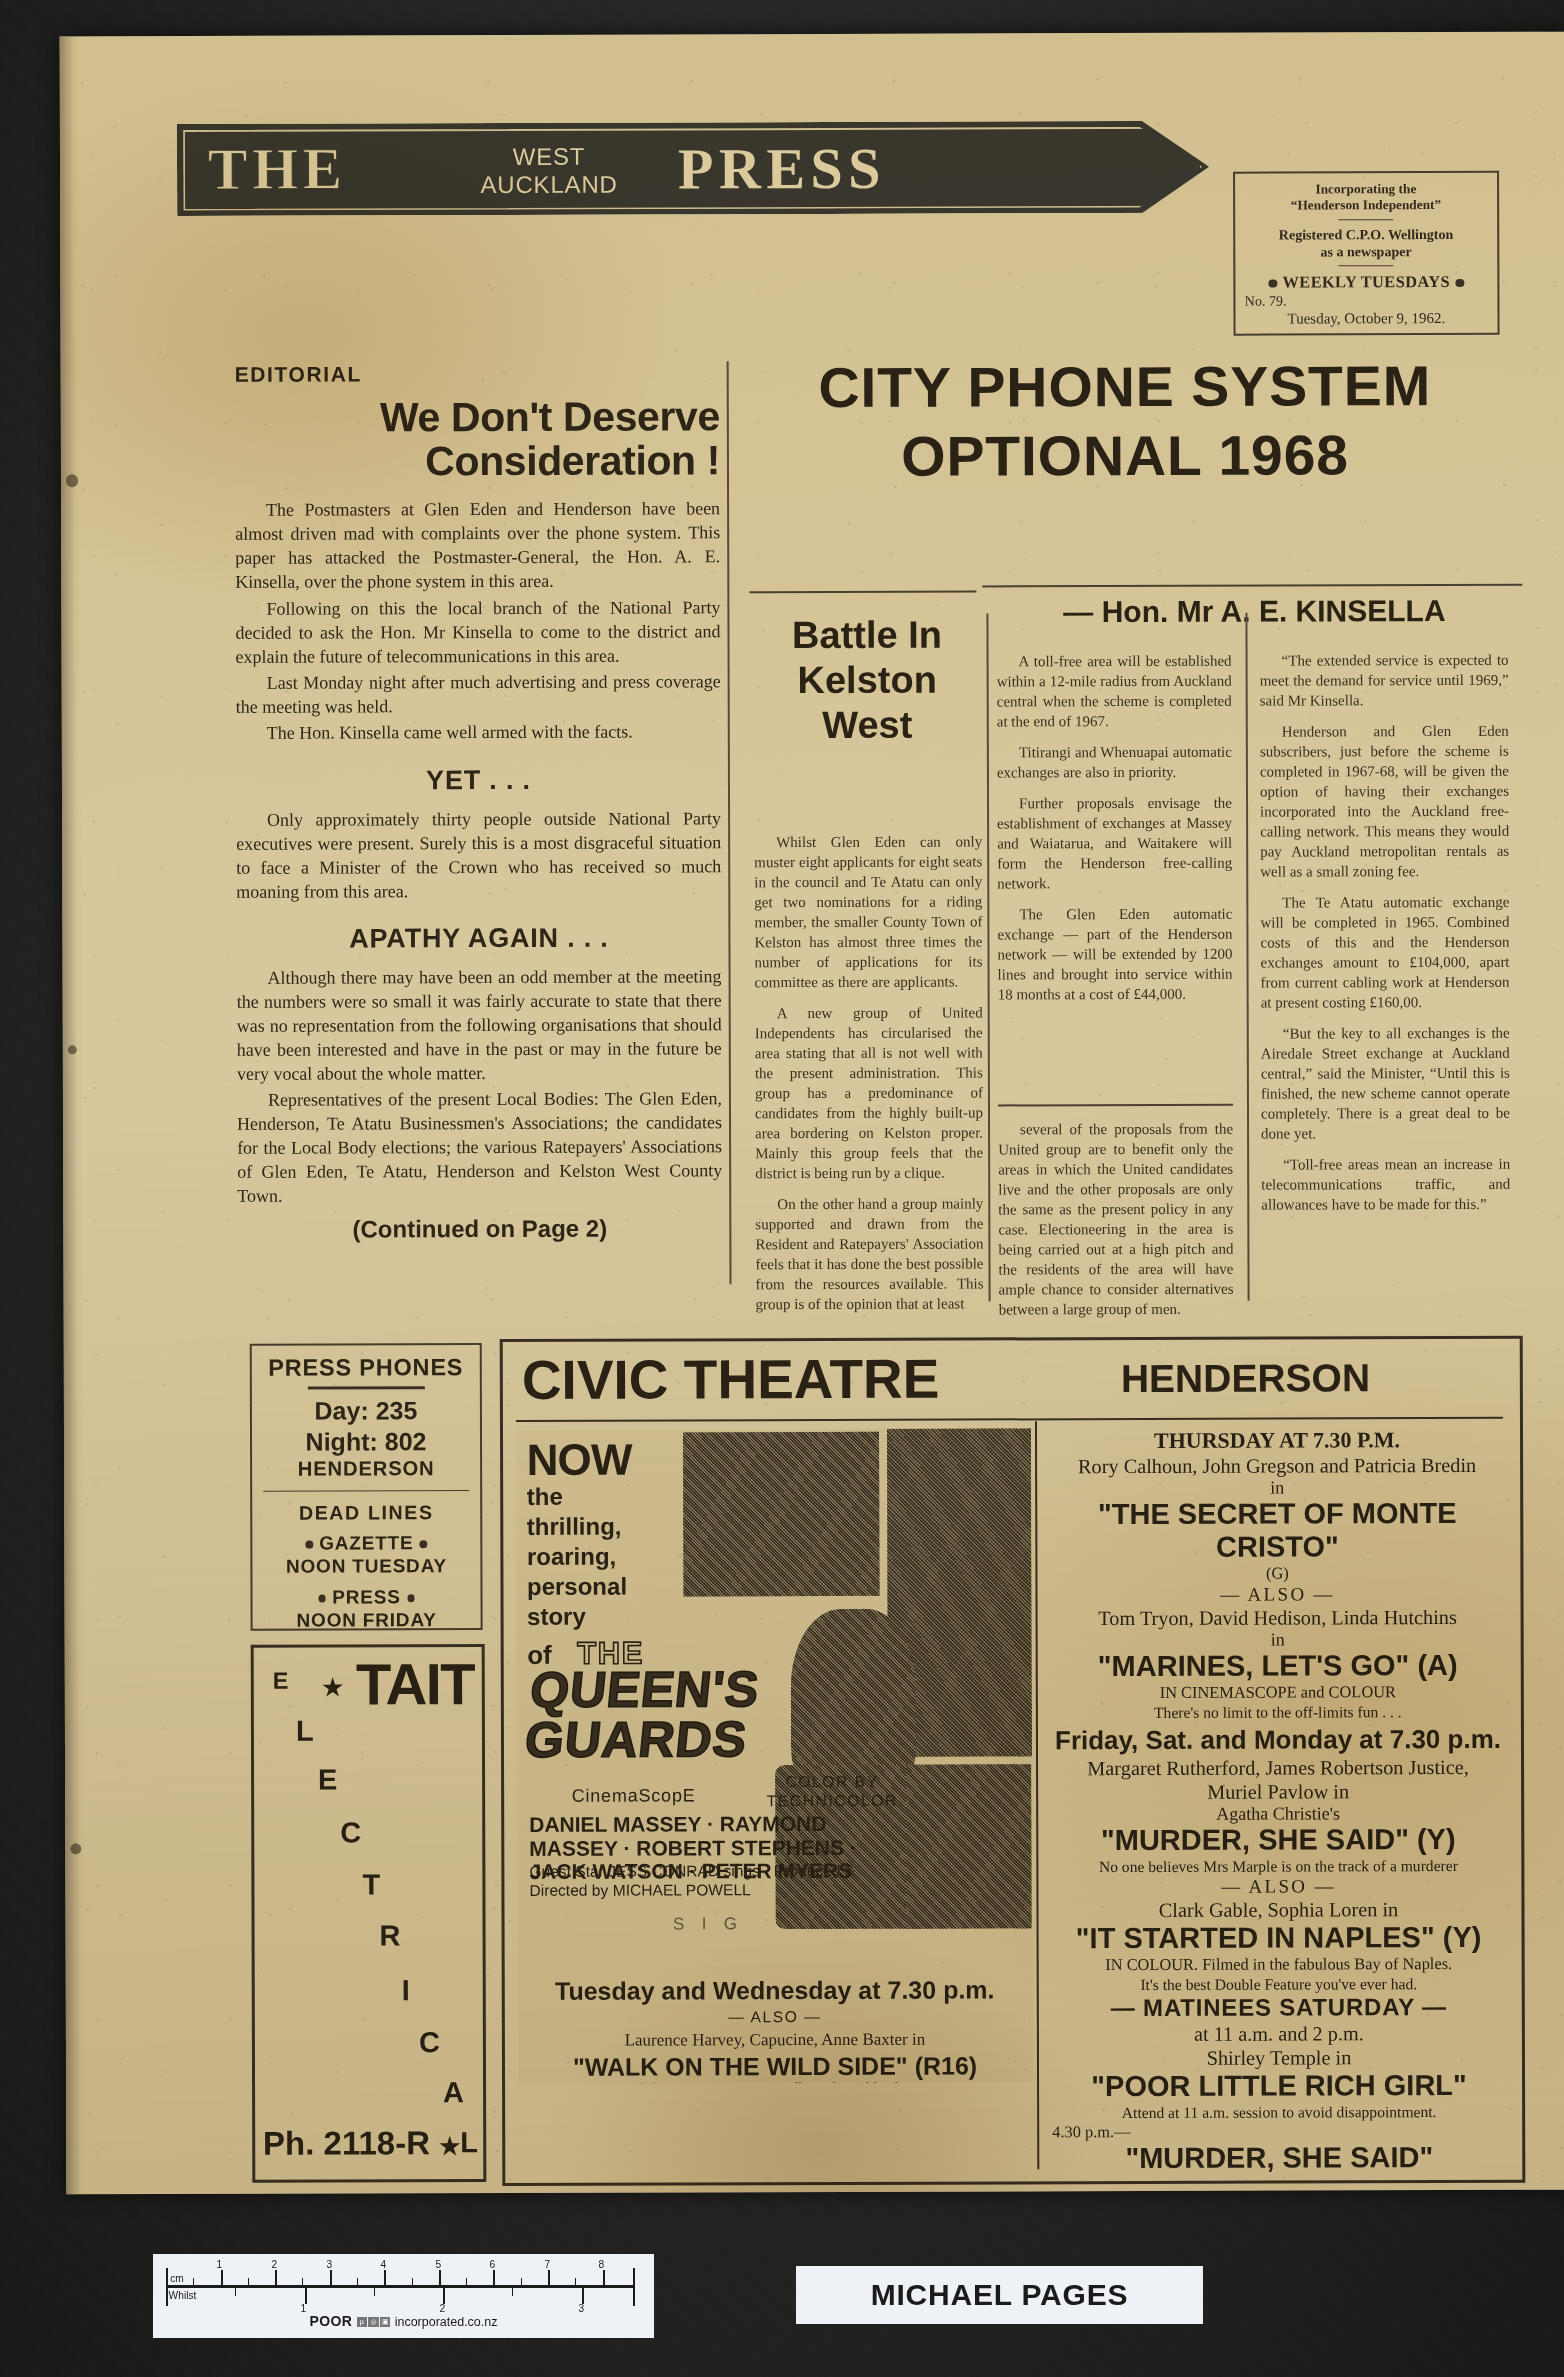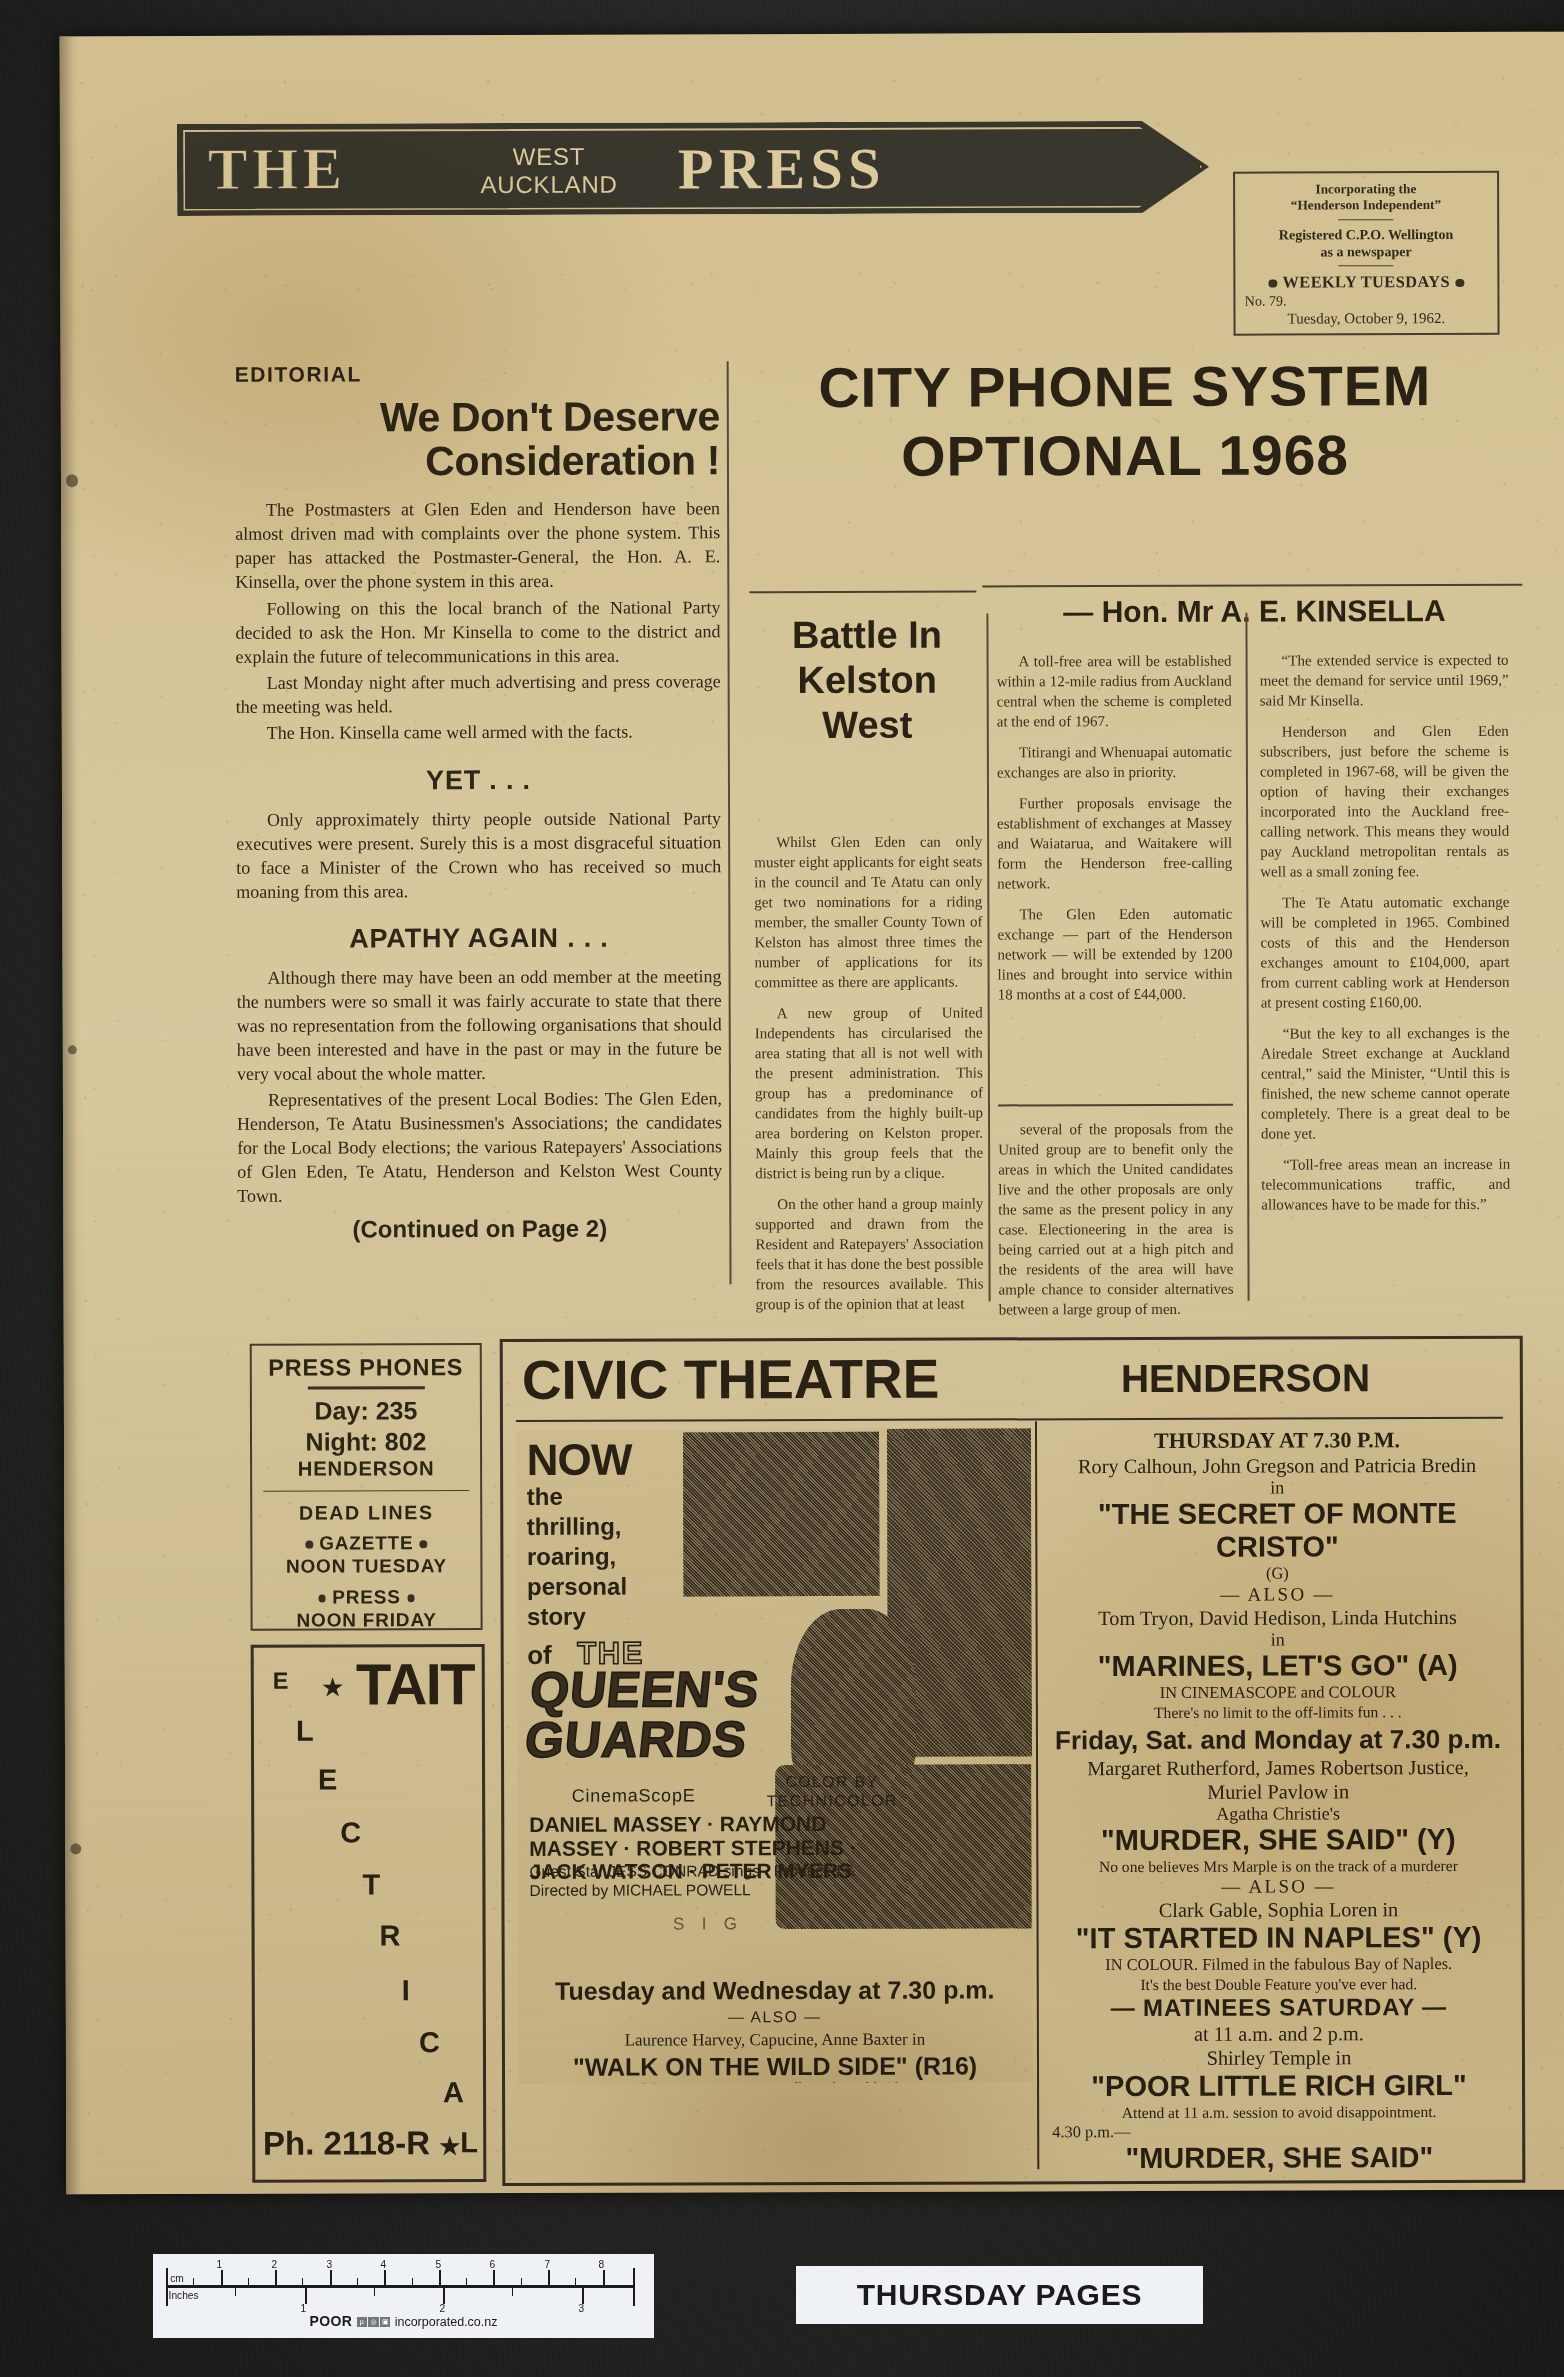--- a/index.html
+++ b/index.html
@@ -447,21 +447,21 @@
     </div>
 
   </div>
 </div>
 
 <div id="scale">
   <div class="ruler">
     <div class="line" style="left:0;top:3.1px;width:2.3px;height:38px"></div>
     <div class="line" style="left:0;top:20.3px;width:469px;height:2.3px"></div>
     <div class="lbl" style="left:4.7px;top:7.8px">cm</div>
-    <div class="lbl" style="left:3.1px;top:25px">Inches</div>
+    <div class="lbl" style="left:3.1px;top:25px">Whilst</div>
   <div class="line" style="left: 55px; top: 4.7px; width: 2.3px; height: 17px;"></div>
       <div class="line" style="left: 27px; top: 12.5px; width: 1.6px; height: 9.4px;"></div>
       <div class="lbl" style="left: 51px; top: -6.3px;">1</div>
       <div class="line" style="left: 109px; top: 4.7px; width: 2.3px; height: 17px;"></div>
       <div class="line" style="left: 82px; top: 12.5px; width: 1.6px; height: 9.4px;"></div>
       <div class="lbl" style="left: 106px; top: -6.3px;">2</div>
       <div class="line" style="left: 164px; top: 4.7px; width: 2.3px; height: 17px;"></div>
       <div class="line" style="left: 136px; top: 12.5px; width: 1.6px; height: 9.4px;"></div>
       <div class="lbl" style="left: 161px; top: -6.3px;">3</div>
       <div class="line" style="left: 218px; top: 4.7px; width: 2.3px; height: 17px;"></div>
@@ -490,14 +490,14 @@
       <div class="lbl" style="left: 413px; top: 38px;">3</div>
       <div class="line" style="left: 467px; top: 3.1px; width: 2.3px; height: 38px;"></div>
     </div>
   <div class="brand">
     <b>POOR</b>
     <span class="mini">µ</span><span class="mini">◎</span><span class="mini">▣</span>
     <span>incorporated.co.nz</span>
   </div>
 </div>
 
-<div id="damaged">THURSDAY PAGES</div>
+<div id="damaged">MICHAEL PAGES</div>
 
 
 </body></html>

